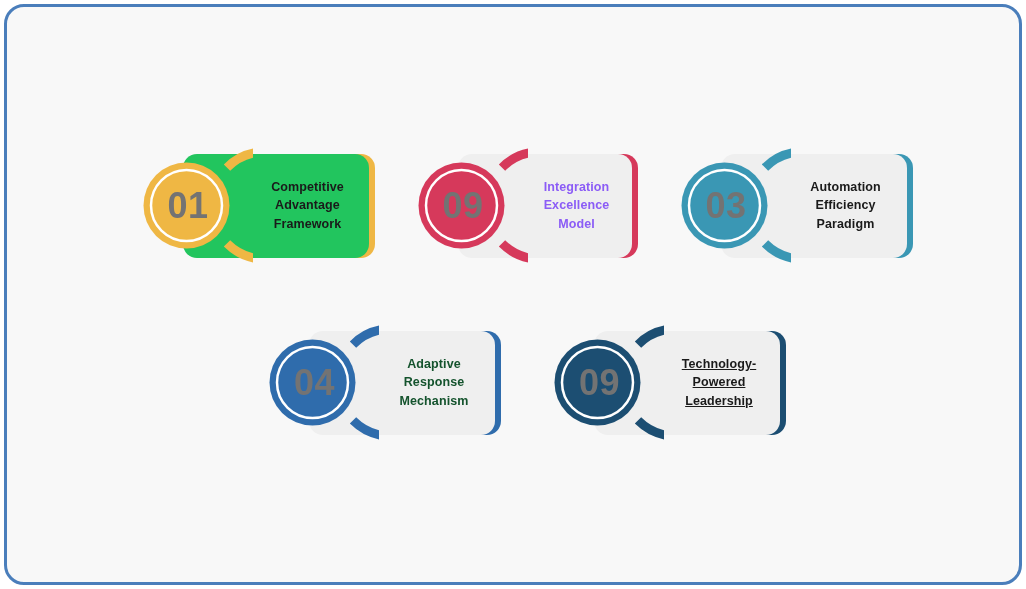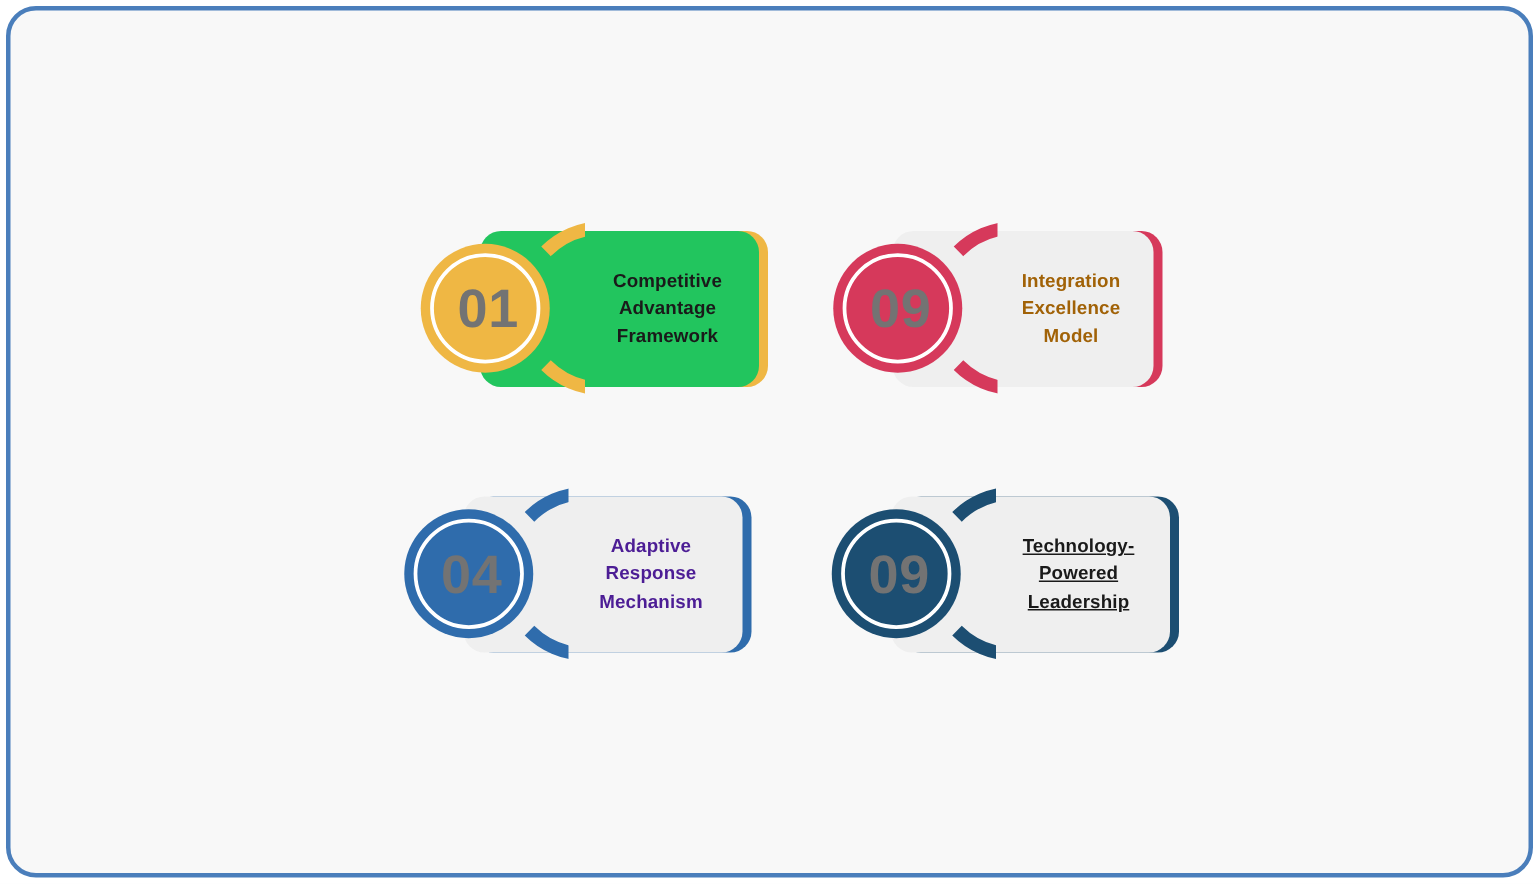--- a/index.html
+++ b/index.html
@@ -156,43 +156,59 @@
           <svg width="133" height="133" viewBox="0 0 133 133">
             <path d="M 107.0 104.4 A 53.5 53.5 0 1 0 107.0 28.6" fill="none" stroke-width="9" stroke-linecap="butt" stroke="#D6395B"></path>
             <circle cx="66.5" cy="66.5" r="43" fill="#D6395B"></circle>
             <circle cx="66.5" cy="66.5" r="35.5" fill="none" stroke="#FFFFFF" stroke-width="2.5"></circle>
           </svg>
           <div class="badge-num">09</div>
         </div>
         <div class="card-wrap" style="width: 174px;">
           <div class="card-accent" style="background: rgb(214, 57, 91);"></div>
           <div class="card-face" style="background: rgb(239, 239, 239);">
-            <div class="card-text" style="color: #a16207;">Integration Excellence Model</div>
-          </div>
-        </div>
-      </div>
-
+            <div class="card-text" style="color: #8b5cf6;">Integration Excellence Model</div>
+          </div>
+        </div>
+      </div>
+
+      <div class="item">
+        <div class="badge">
+          <svg width="133" height="133" viewBox="0 0 133 133">
+            <path d="M 107.0 104.4 A 53.5 53.5 0 1 0 107.0 28.6" fill="none" stroke-width="9" stroke-linecap="butt" stroke="#3A97B4"></path>
+            <circle cx="66.5" cy="66.5" r="43" fill="#3A97B4"></circle>
+            <circle cx="66.5" cy="66.5" r="35.5" fill="none" stroke="#FFFFFF" stroke-width="2.5"></circle>
+          </svg>
+          <div class="badge-num">03</div>
+        </div>
+        <div class="card-wrap" style="width: 186px;">
+          <div class="card-accent" style="background: rgb(58, 151, 180);"></div>
+          <div class="card-face" style="background: rgb(239, 239, 239);">
+            <div class="card-text" style="color: rgb(26, 26, 26);">Automation Efficiency Paradigm</div>
+          </div>
+        </div>
+      </div>
 
     </div>
 
     <div class="row" id="row-bottom">
 
       <div class="item">
         <div class="badge">
           <svg width="133" height="133" viewBox="0 0 133 133">
             <path d="M 107.0 104.4 A 53.5 53.5 0 1 0 107.0 28.6" fill="none" stroke-width="9" stroke-linecap="butt" stroke="#2F6CAC"></path>
             <circle cx="66.5" cy="66.5" r="43" fill="#2F6CAC"></circle>
             <circle cx="66.5" cy="66.5" r="35.5" fill="none" stroke="#FFFFFF" stroke-width="2.5"></circle>
           </svg>
           <div class="badge-num">04</div>
         </div>
         <div class="card-wrap" style="width: 186px;">
           <div class="card-accent" style="background: rgb(47, 108, 172);"></div>
           <div class="card-face" style="background: rgb(239, 239, 239);">
-            <div class="card-text" style="color: #4c1d95;">Adaptive Response Mechanism</div>
+            <div class="card-text" style="color: #14532d;">Adaptive Response Mechanism</div>
           </div>
         </div>
       </div>
 
       <div class="item">
         <div class="badge">
           <svg width="133" height="133" viewBox="0 0 133 133">
             <path d="M 107.0 104.4 A 53.5 53.5 0 1 0 107.0 28.6" fill="none" stroke-width="9" stroke-linecap="butt" stroke="#1C4E72"></path>
             <circle cx="66.5" cy="66.5" r="43" fill="#1C4E72"></circle>
             <circle cx="66.5" cy="66.5" r="35.5" fill="none" stroke="#FFFFFF" stroke-width="2.5"></circle>

